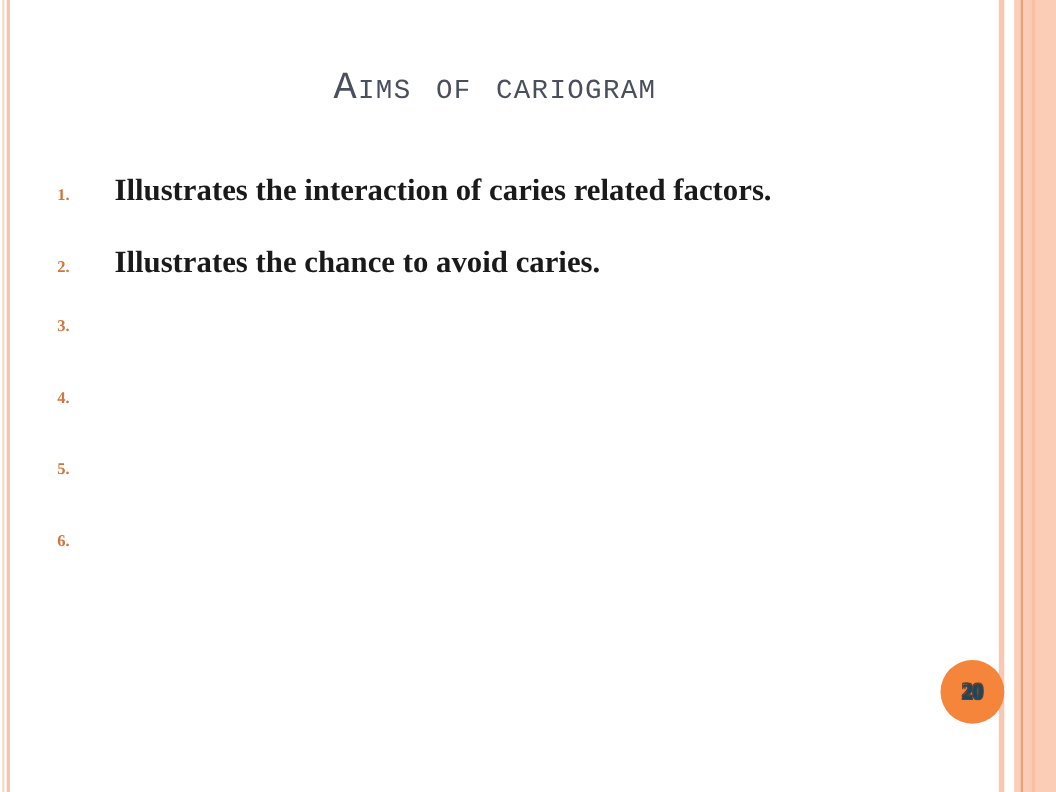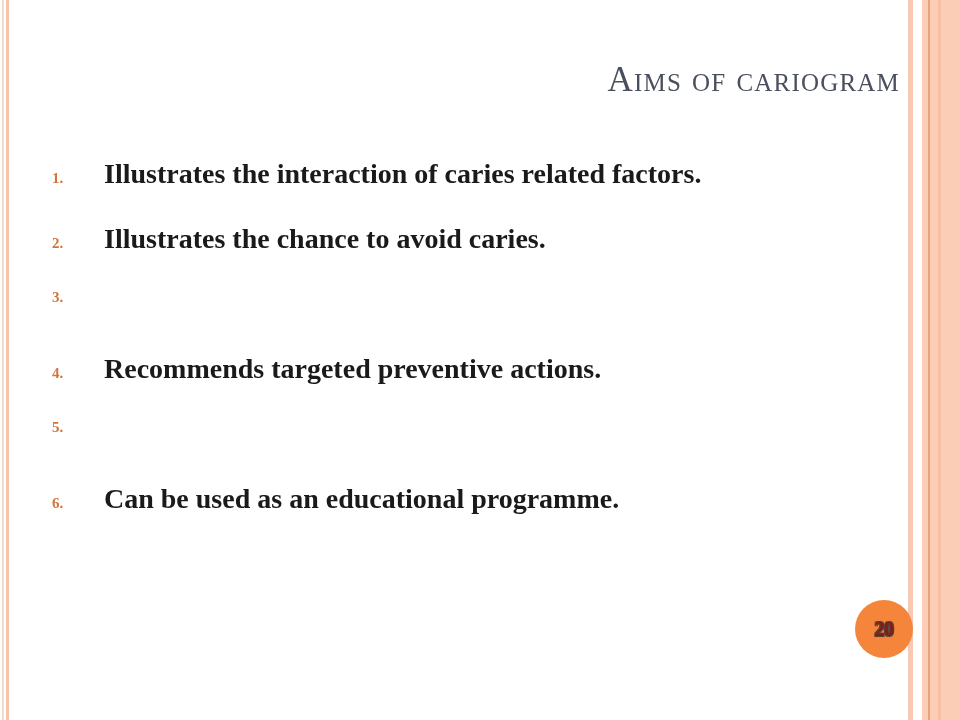--- a/index.html
+++ b/index.html
@@ -30,23 +30,23 @@
   .band-right     { left: 922px; width: 38px; background: #fbcdb7; }
   .stripe-right-b { left: 928px; width: 2px; background: #e8a27c; }
   .stripe-right-c { left: 938px; width: 3px; background: #f7bfa4; }
 
   
   .title {
     position: absolute;
     top: 60px;
     left: 0;
     width: 900px;
-    text-align: right;
+    text-align: center;
     color: #4a4f5e;
-    font-family: Liberation Serif, serif;
+    font-family: Liberation Mono, monospace;
     font-size: 35px;
     font-variant: small-caps;
     letter-spacing: 1.2px;
     white-space: nowrap;
   }
 
   
   .list {
     position: absolute;
     top: 160px;
@@ -85,21 +85,21 @@
     top: 600px;
     width: 58px;
     height: 58px;
     border-radius: 50%;
     background: #f4853a;
     display: flex;
     align-items: center;
     justify-content: center;
   }
   .page-badge-number {
-    color: #7f1d1d;
+    color: #0c4a6e;
     font-family: "Liberation Serif", "DejaVu Serif", serif;
     font-size: 20px;
     font-weight: bold;
     font-variant: small-caps;
     letter-spacing: -0.5px;
     text-shadow:
       -1px -1px 0 #5a4030,
        1px -1px 0 #5a4030,
       -1px  1px 0 #5a4030,
        1px  1px 0 #5a4030;
@@ -131,30 +131,28 @@
       <span class="item-number">2.</span>
       <span class="item-text">Illustrates the chance to avoid caries.</span>
     </div>
 
     <div class="list-item">
       <span class="item-number">3.</span>
     </div>
 
     <div class="list-item">
       <span class="item-number">4.</span>
-      <span class="item-text">Recommends targeted preventive actions.</span>
     </div>
 
     <div class="list-item">
       <span class="item-number">5.</span>
     </div>
 
     <div class="list-item">
       <span class="item-number">6.</span>
-      <span class="item-text">Can be used as an educational programme.</span>
     </div>
 
   </div>
 
   <div class="page-badge">
     <span class="page-badge-number">20</span>
   </div>
 
 </div>
 

